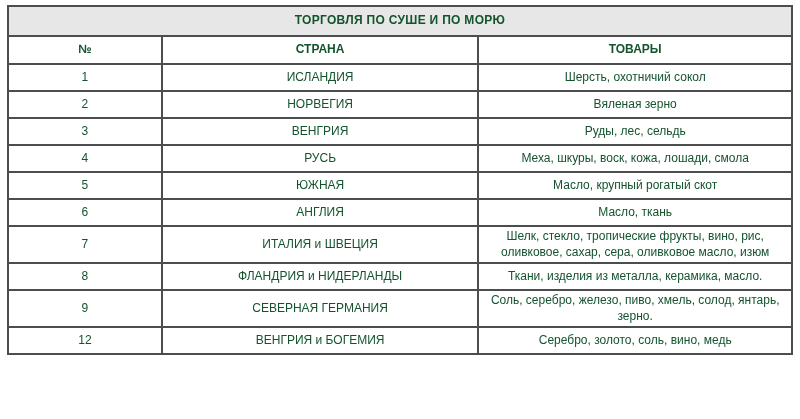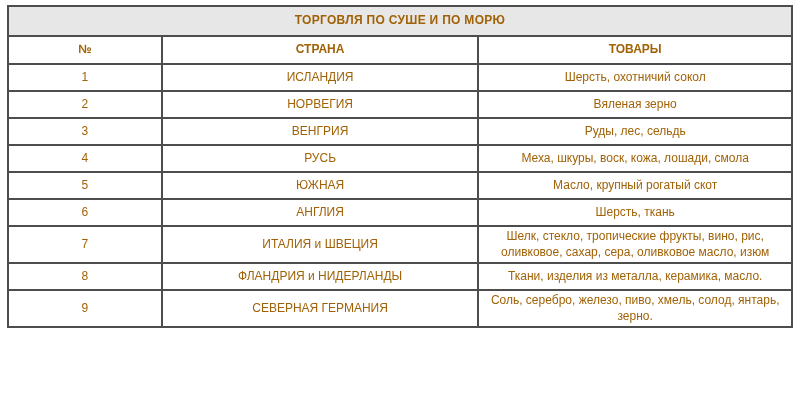--- a/index.html
+++ b/index.html
@@ -10,21 +10,21 @@
     height: 419px;
     overflow: hidden;
     font-family: "Liberation Sans", "DejaVu Sans", sans-serif;
     -webkit-font-smoothing: antialiased;
   }
   .trade-table {
     border-collapse: collapse;
     table-layout: fixed;
     width: 786px;
     margin: 5px 0 0 7px;
-    color: #a16207;
+    color: #14532d;
   }
   .trade-table th,
   .trade-table td {
     border: 2px solid #4d4d4d;
     text-align: center;
     vertical-align: middle;
     padding: 2px 8px;
     font-size: 12px;
     line-height: 1.3;
     overflow: hidden;
@@ -90,31 +90,36 @@
       <td>Меха, шкуры, воск, кожа, лошади, смола</td>
     </tr>
     <tr class="data-row">
       <td>5</td>
       <td>ЮЖНАЯ</td>
       <td>Масло, крупный рогатый скот</td>
     </tr>
     <tr class="data-row">
       <td>6</td>
       <td>АНГЛИЯ</td>
-      <td>Шерсть, ткань</td>
+      <td>Масло, ткань</td>
     </tr>
     <tr class="data-row">
       <td>7</td>
       <td>ИТАЛИЯ и ШВЕЦИЯ</td>
       <td>Шелк, стекло, тропические фрукты, вино, рис, оливковое, сахар, сера, оливковое масло, изюм</td>
     </tr>
     <tr class="data-row">
       <td>8</td>
       <td>ФЛАНДРИЯ и НИДЕРЛАНДЫ</td>
       <td>Ткани, изделия из металла, керамика, масло.</td>
     </tr>
     <tr class="data-row">
       <td>9</td>
       <td>СЕВЕРНАЯ ГЕРМАНИЯ</td>
       <td>Соль, серебро, железо, пиво, хмель, солод, янтарь, зерно.</td>
     </tr>
+    <tr class="data-row">
+      <td>12</td>
+      <td>ВЕНГРИЯ и БОГЕМИЯ</td>
+      <td>Серебро, золото, соль, вино, медь</td>
+    </tr>
   </tbody>
 </table>
 
 </body></html>

